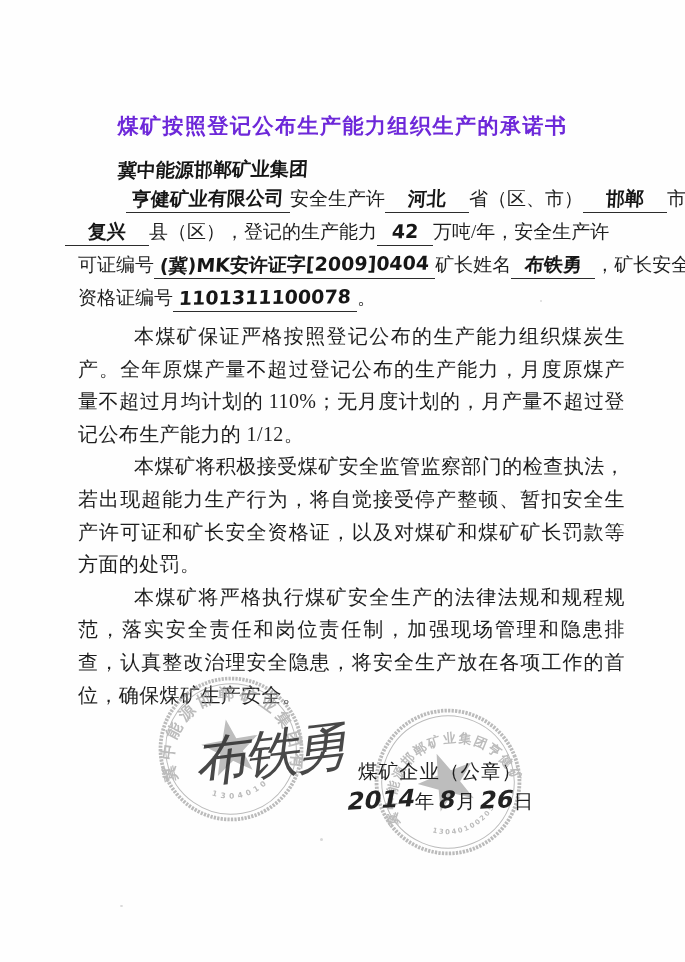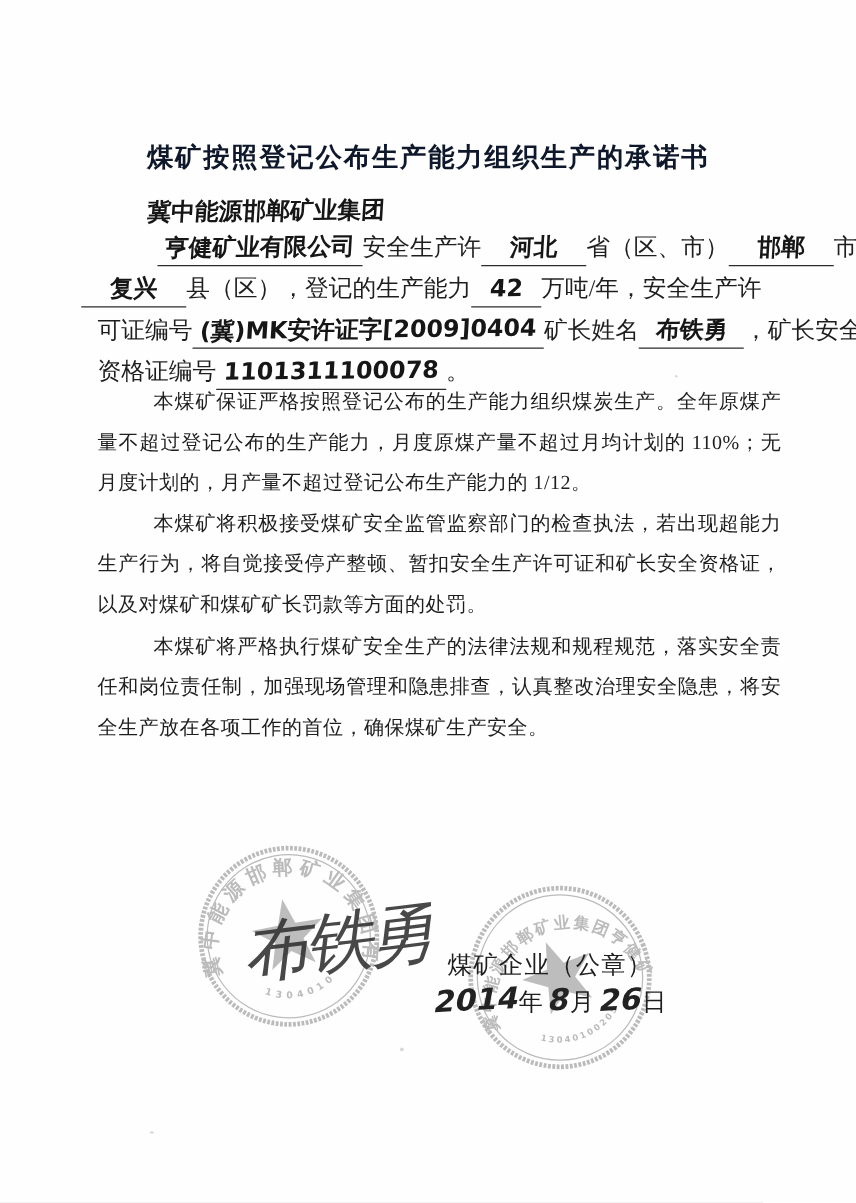--- a/index.html
+++ b/index.html
@@ -13,21 +13,21 @@
     color:#1e1e1e;
   }
   .doc-title{
     position:absolute;
     top:112px;left:0;right:0;
     text-align:center;
     font-family:"Liberation Sans", sans-serif;
     font-weight:700;
     font-size:21px;
     letter-spacing:1.5px;
-    color:#0f172a;
+    color:#6d28d9;
   }
   .intro{
     position:absolute;
     top:156px;left:78px;right:58px;
     font-size:19px;
   }
   .intro .iline{white-space:nowrap;line-height:33px;height:33px;}
   .iline-1{margin-left:40px;height:26px !important;line-height:26px !important;}
   .iline-2{margin-left:48px;}
   .iline-3{margin-left:-13px;}
@@ -43,22 +43,22 @@
     display:inline-block;
     text-align:center;
     padding:0 6px;
     line-height:26px;
   }
   .blank.w-sm{min-width:44px;}
   .blank.w-md{min-width:72px;}
   .blank.w-lg{min-width:130px;}
   .body-text{
     position:absolute;
-    top:306px;left:78px;right:60px;
-    font-size:16px;
+    top:320px;left:78px;right:60px;
+    font-size:20px;
     line-height:32.6px;
     text-align:justify;
     letter-spacing:0.4px;
   }
   .body-text p{margin:0;text-indent:2.8em;}
   .sig-area{position:absolute;left:0;top:690px;width:685px;height:272px;font-size:19.5px;}
   .sig-label{position:absolute;left:112px;top:72px;letter-spacing:1px;}
   .company-label{position:absolute;left:358px;top:68px;letter-spacing:1px;}
   .date-line{position:absolute;left:348px;top:96px;}
   .date-line .num{

